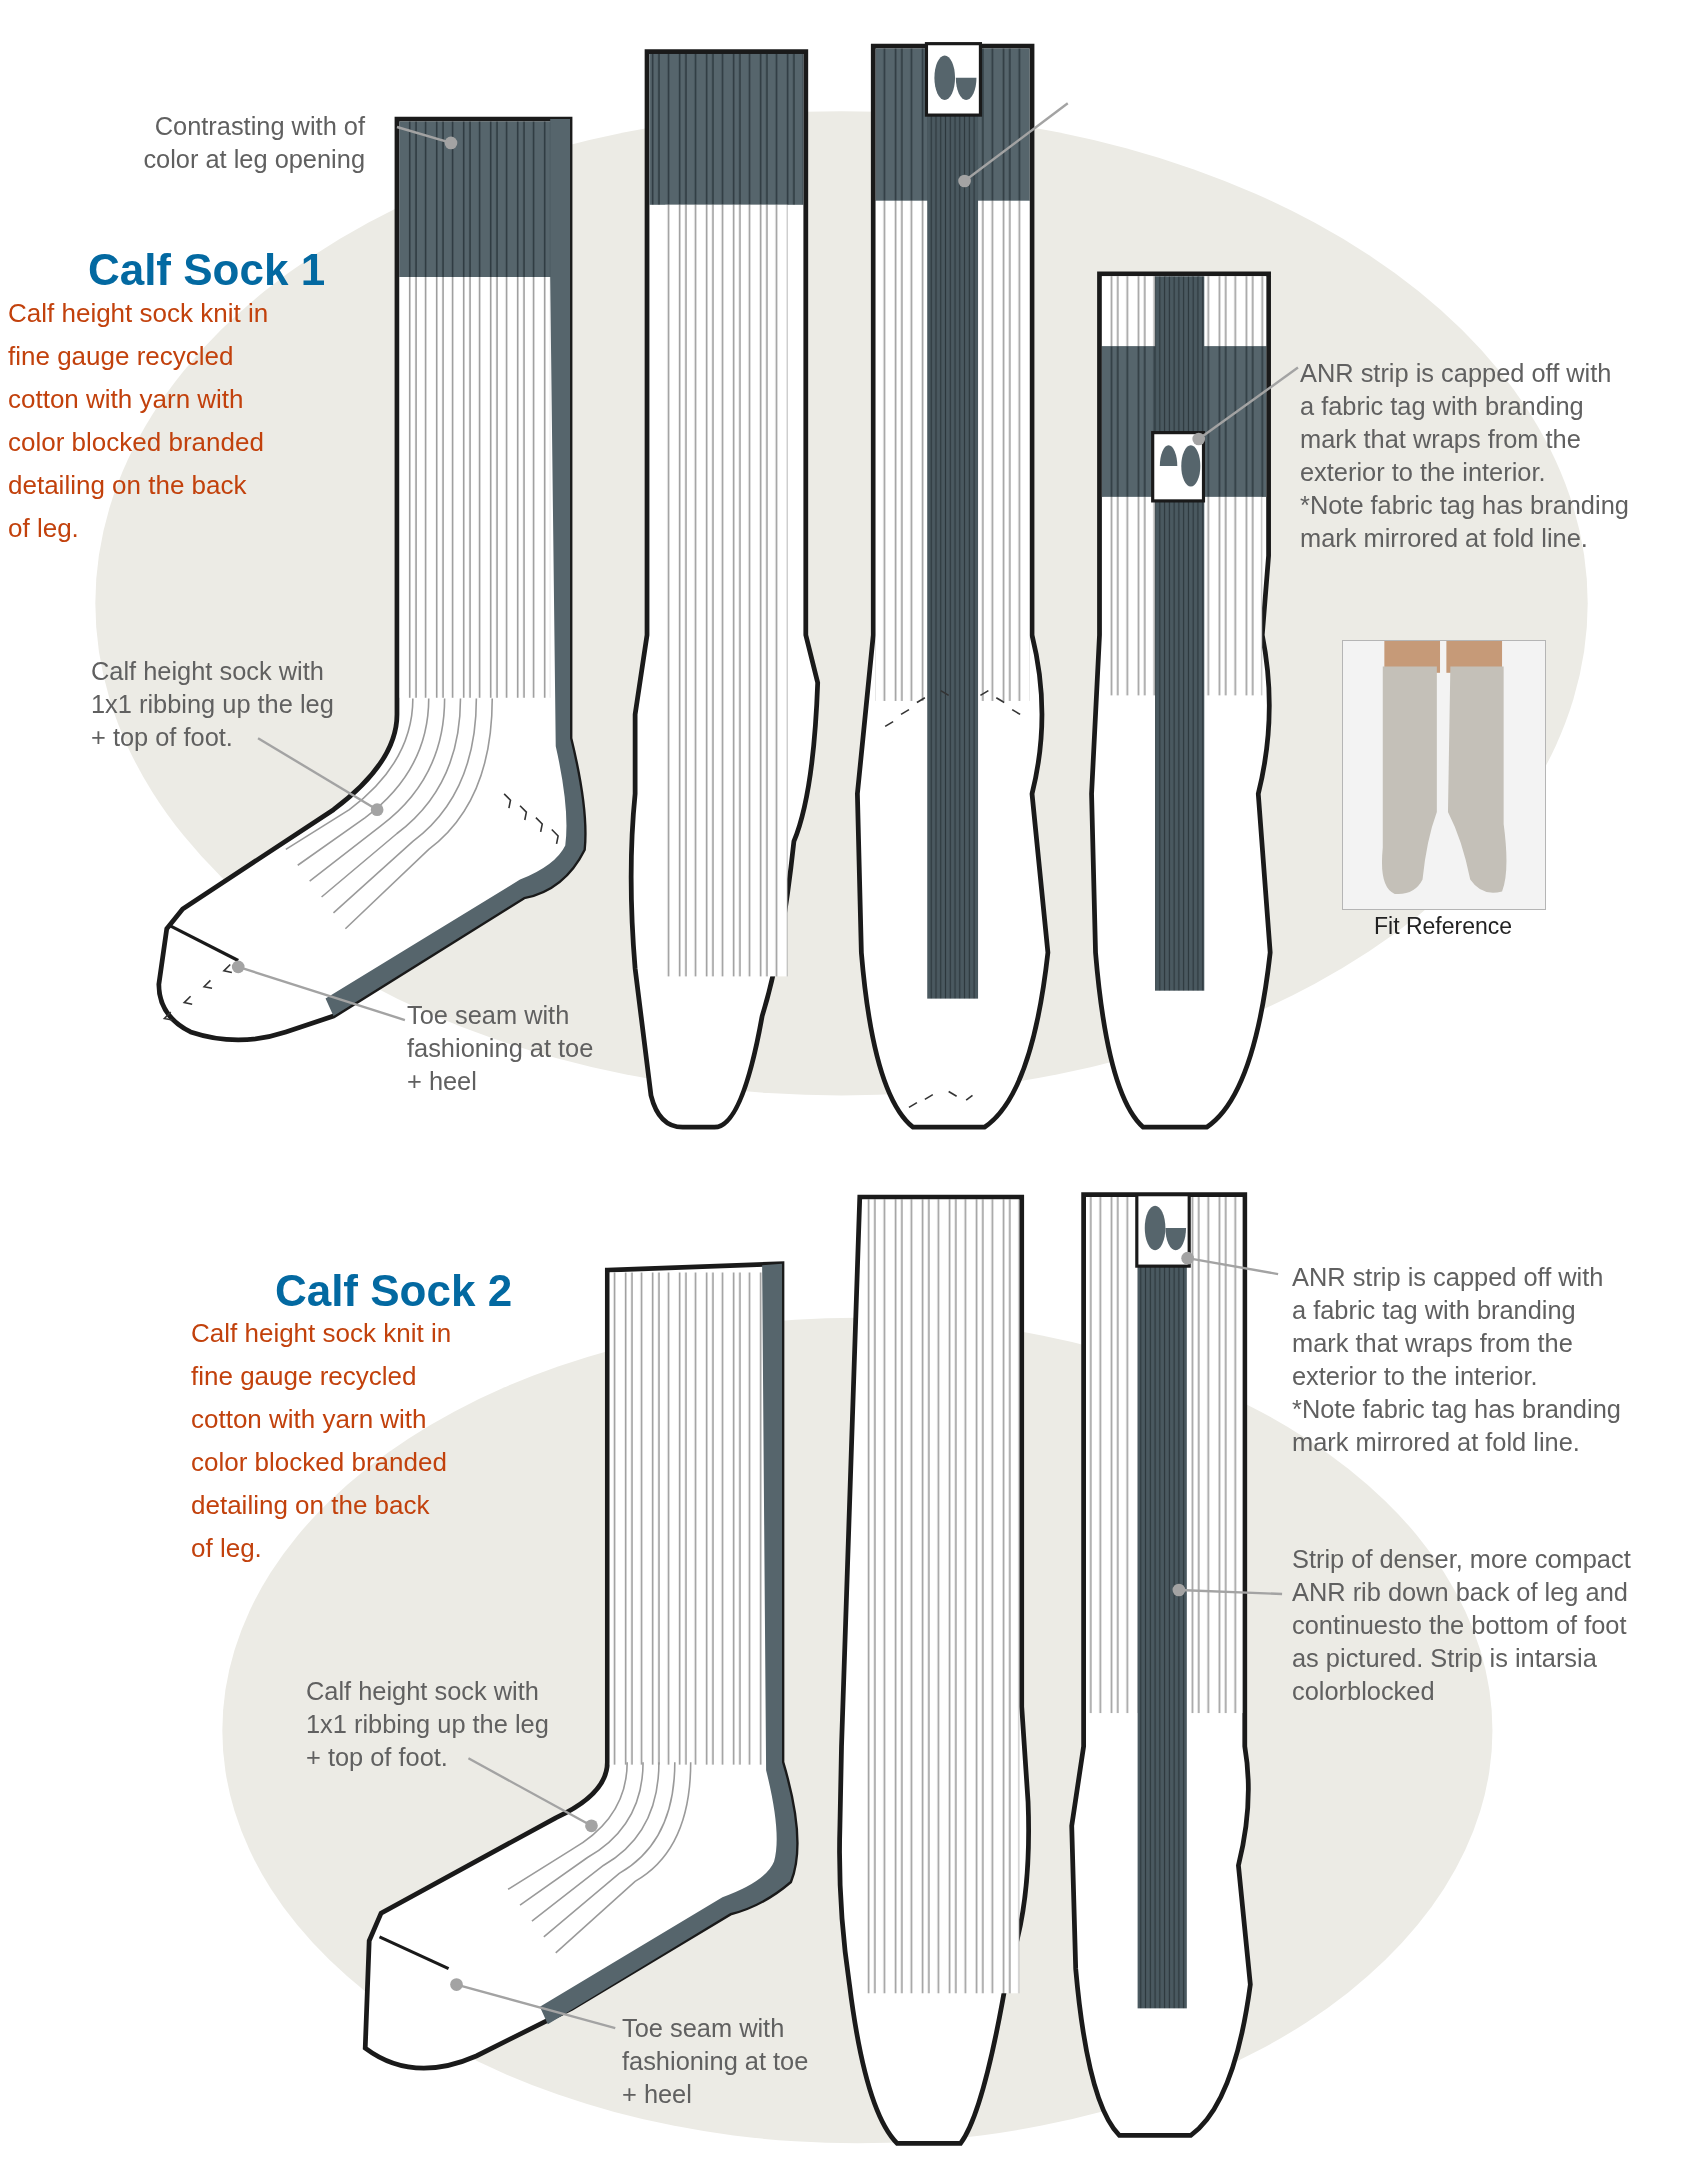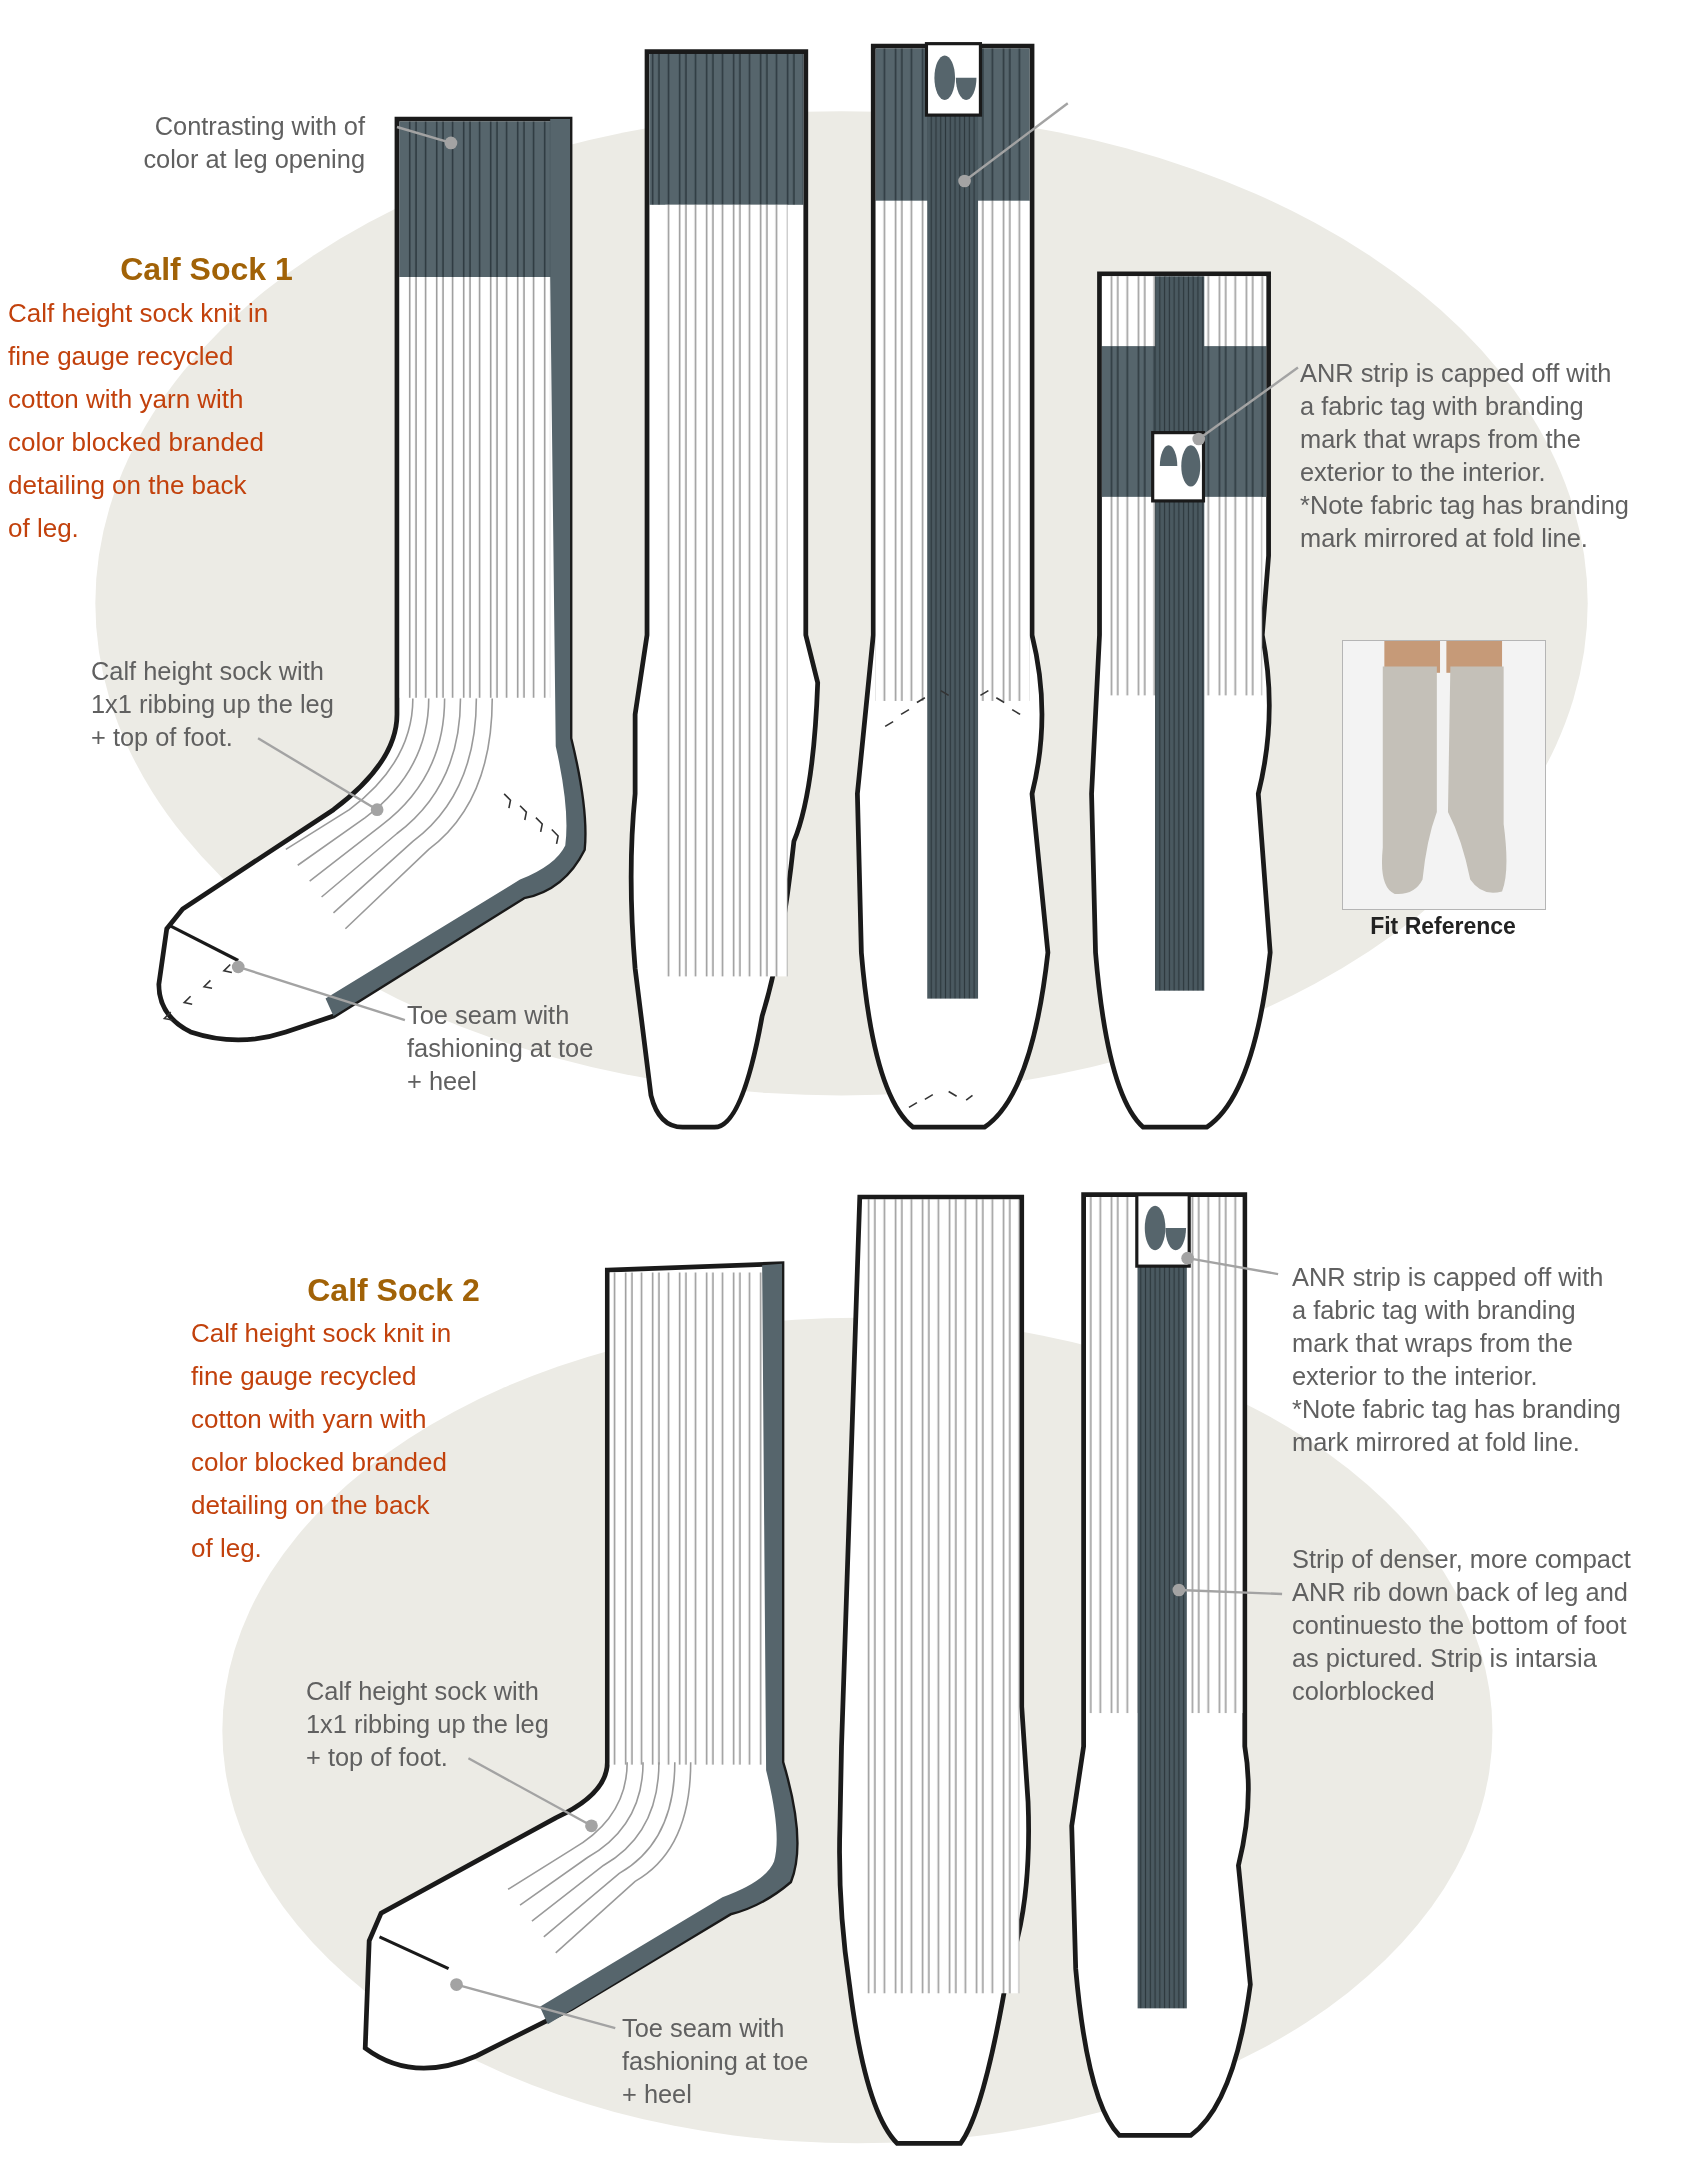--- a/index.html
+++ b/index.html
@@ -1,21 +1,21 @@
 <!DOCTYPE html>
 <html style="font-size:12.7px"><head>
 <meta charset="utf-8">
 <style>
   html, body { margin:0; padding:0; background:#ffffff; }
   body { width:1687px; height:2183px; position:relative; overflow:hidden;
          font-family:"Liberation Sans", "DejaVu Sans", sans-serif; }
   .stage { position:absolute; left:0; top:0; width:1687px; height:2183px; }
   svg.art { position:absolute; left:0; top:0; }
   .txt { position:absolute; white-space:pre-line; }
-  .title { font-weight:bold; color:#a16207; font-size:32px; text-align:center; line-height:43px; }
+  .title { font-weight:bold; color:#0369a1; font-size:44px; text-align:center; line-height:43px; }
   .desc { color:#c2410c; font-size:26px; text-align:left; line-height:43px; }
   .note { color:#606060; font-size:25.4px; line-height:33px; }
   .fitcap { color:#222; font-size:23px; text-align:center; }
   .fitbox { position:absolute; border:1.6px solid #b5b5b5; background:#f4f4f4; overflow:hidden; }
 </style>
 </head>
 <body>
 
 <div class="stage">
 
@@ -183,21 +183,21 @@
 
 <div class="fitbox" style="left:1342px;top:640px;width:202px;height:268px;">
   <svg width="202" height="268" viewBox="0 0 254 337">
     <rect width="254" height="337" fill="#f3f3f3"></rect>
     <rect x="52" y="0" width="70" height="40" fill="#c69a78"></rect>
     <rect x="130" y="0" width="70" height="40" fill="#c69a78"></rect>
     <path d="M50 32 L118 32 L118 215 Q105 250 100 300 Q90 320 65 318 Q45 310 50 260 Z" fill="#c4c0b8"></path>
     <path d="M135 32 L202 32 L202 230 Q210 290 200 315 Q175 322 160 300 Q150 250 132 215 Z" fill="#c4c0b8"></path>
   </svg>
 </div>
-<div class="txt fitcap" style="left:1342px;top:913px;width:202px;font-weight:bold;">Fit Reference</div>
+<div class="txt fitcap" style="left:1342px;top:913px;width:202px;">Fit Reference</div>
 
 <div class="txt title" style="left:191px;top:1269px;width:405px;">Calf Sock 2</div>
 <div class="txt desc" style="left:191px;top:1312px;width:405px;">Calf height sock knit in
 fine gauge recycled
 cotton with yarn with
 color blocked branded
 detailing on the back
 of leg.</div>
 <div class="txt note" style="left:1292px;top:1261px;">ANR strip is capped off with
 a fabric tag with branding

